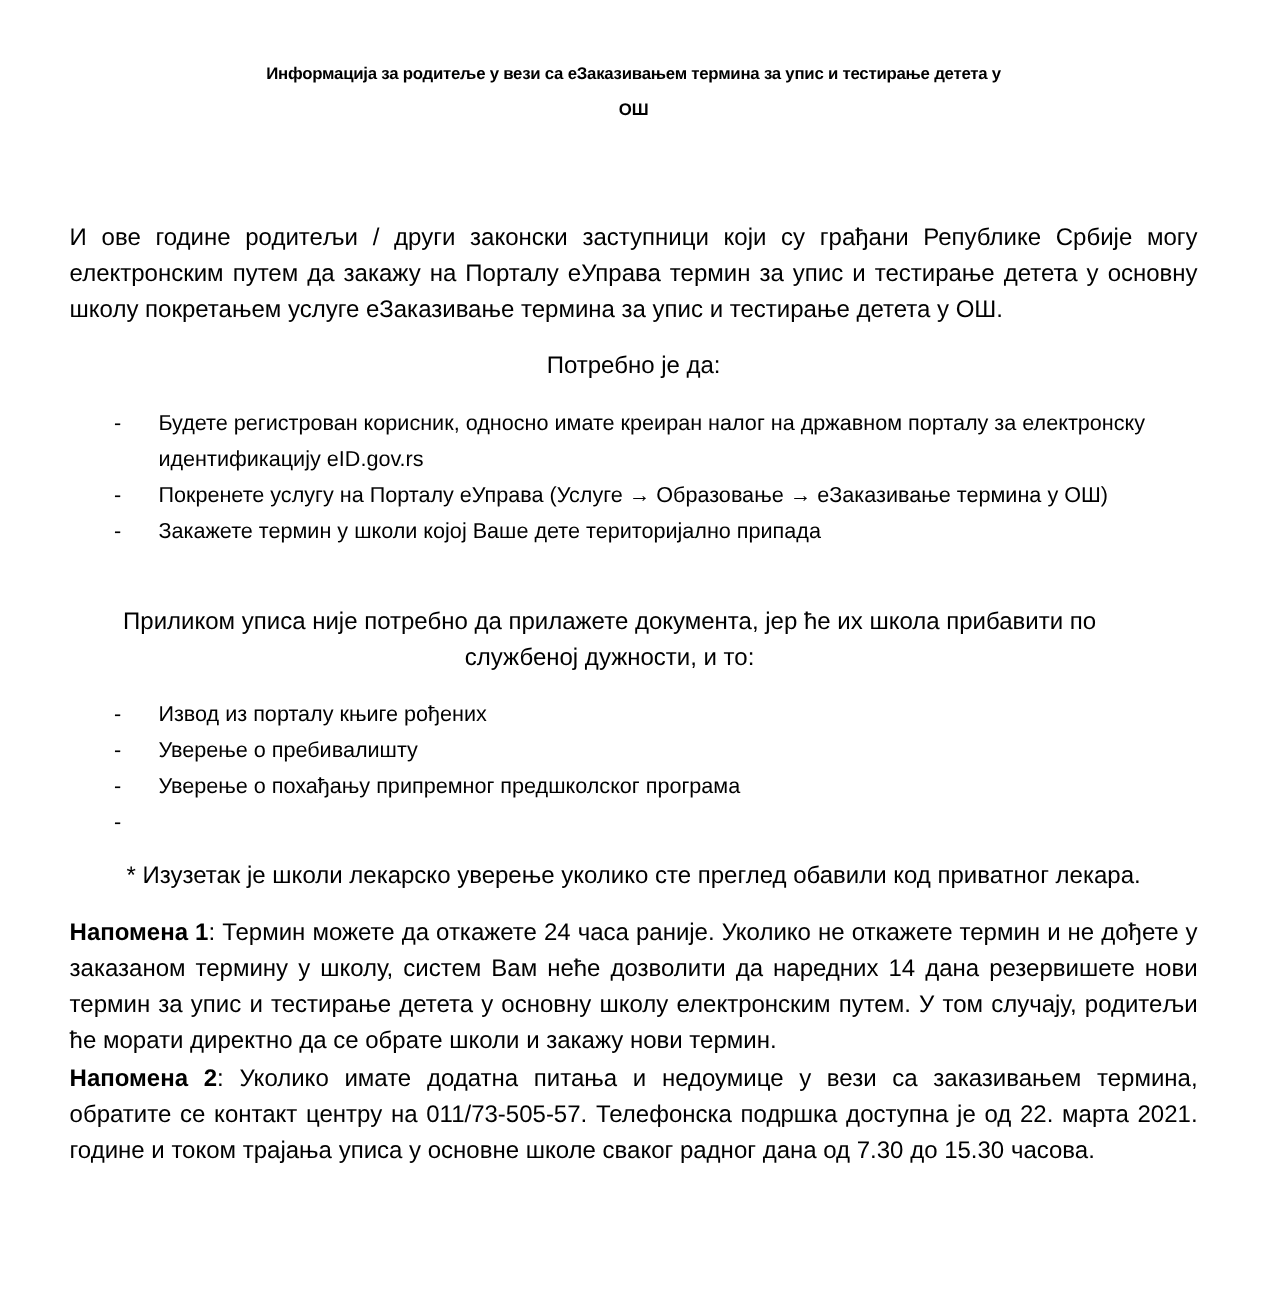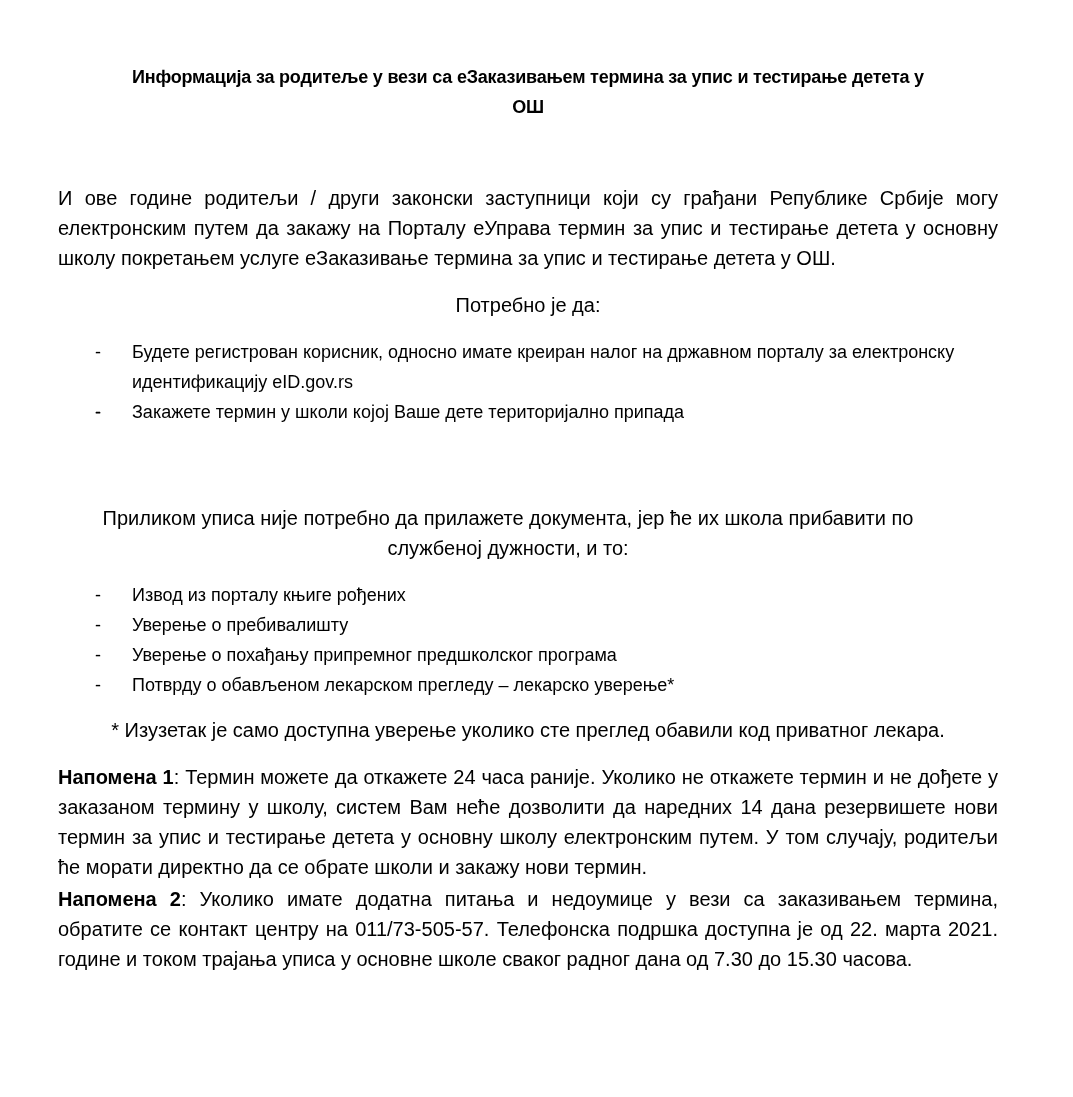--- a/index.html
+++ b/index.html
@@ -17,25 +17,25 @@
   }
   .page {
     position: absolute;
     left: 58px;
     top: 0;
     width: 940px;
   }
   .title {
     position: absolute;
     left: 0;
-    top: 62px;
+    top: 46px;
     width: 940px;
     text-align: center;
     font-weight: bold;
-    font-size: 18px;
+    font-size: 14px;
     line-height: 30px;
     letter-spacing: -0.2px;
   }
   .para {
     position: absolute;
     left: 0;
     width: 940px;
     font-size: 20px;
     line-height: 30px;
     text-align: justify;
@@ -76,20 +76,21 @@
 
   <p class="para left" style="top:290px;margin:0;">Потребно је да:</p>
 
   <ul class="list" style="top:337px;">
     <li>
       <span class="dash">-</span>
       <span>Будете регистрован корисник, односно имате креиран налог на државном порталу за електронску идентификацију eID.gov.rs</span>
     </li>
     <li>
       <span class="dash">-</span>
+      <span>Покренете услугу на Порталу еУправа (Услуге → Образовање → еЗаказивање термина у ОШ)</span>
     </li>
     <li>
       <span class="dash">-</span>
       <span>Закажете термин у школи којој Ваше дете територијално припада</span>
     </li>
   </ul>
 
   <p class="para left" style="top:503px;margin:0;width:900px;">Приликом уписа није потребно да прилажете документа, јер ће их школа прибавити по службеној дужности, и то:</p>
 
   <ul class="list" style="top:580px;">
@@ -100,23 +101,22 @@
     <li>
       <span class="dash">-</span>
       <span>Уверење о пребивалишту</span>
     </li>
     <li>
       <span class="dash">-</span>
       <span>Уверење о похађању припремног предшколског програма</span>
     </li>
     <li>
       <span class="dash">-</span>
-      <span>Потврду о обављеном лекарском прегледу – лекарско уверење*</span>
     </li>
   </ul>
 
-  <p class="para left" style="top:715px;margin:0;">* Изузетак је само доступна уверење уколико сте преглед обавили код приватног лекара.</p>
+  <p class="para left" style="top:715px;margin:0;">* Изузетак је школи лекарско уверење уколико сте преглед обавили код приватног лекара.</p>
 
   <p class="para" style="top:762px;margin:0;"><b>Напомена 1</b><span>: Термин можете да откажете 24 часа раније. Уколико не откажете термин и не дођете у заказаном термину у школу, систем Вам неће дозволити да наредних 14 дана резервишете нови термин за упис и тестирање детета у основну школу електронским путем. У том случају, родитељи ће морати директно да се обрате школи и закажу нови термин.</span></p>
 
   <p class="para" style="top:884px;margin:0;"><b>Напомена 2</b><span>: Уколико имате додатна питања и недоумице у вези са заказивањем термина, обратите се контакт центру на 011/73-505-57. Телефонска подршка доступна је од 22. марта 2021. године и током трајања уписа у основне школе сваког радног дана од 7.30 до 15.30 часова.</span></p>
 
 </div>
 
 </body></html>

